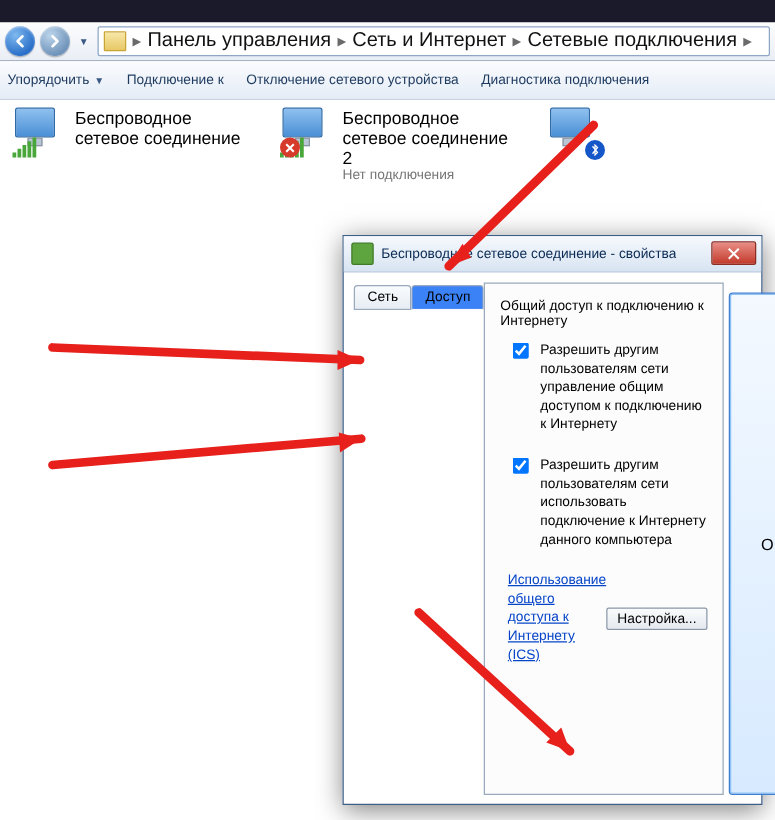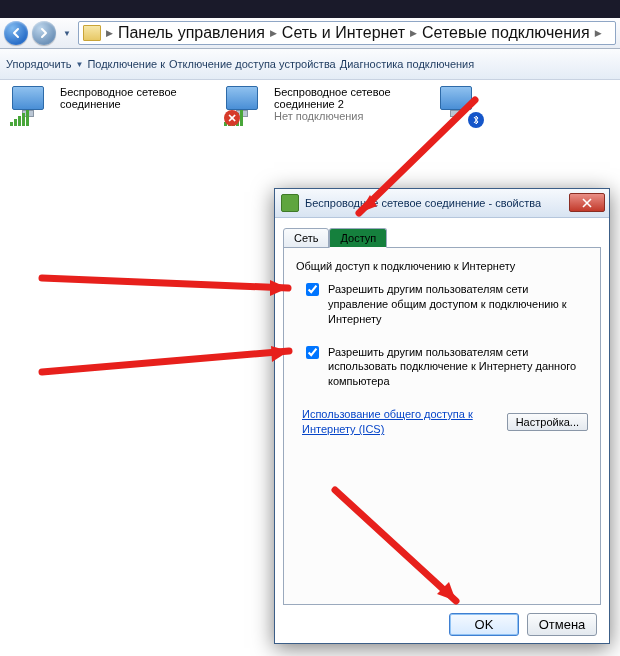--- a/index.html
+++ b/index.html
@@ -9,47 +9,47 @@
   
   .addr-bar{height:30px;background:linear-gradient(#fdfdfe,#e9eef5);border-bottom:1px solid #a7b3c4;display:flex;align-items:center;padding:0 4px;gap:4px}
   .nav-btn{width:24px;height:24px;border-radius:50%;background:radial-gradient(circle at 35% 30%,#7fb9ef,#2a6fc9 70%);display:flex;align-items:center;justify-content:center;color:#fff;font-size:13px;box-shadow:inset 0 1px 2px rgba(255,255,255,.5),0 1px 1px rgba(0,0,0,.25)}
   .nav-btn.fwd{background:radial-gradient(circle at 35% 30%,#bcd5ec,#6f93b9 70%)}
   .nav-drop{width:14px;height:20px;display:flex;align-items:center;justify-content:center;color:#3a5a85;font-size:8px}
   .breadcrumb-field{flex:1;height:22px;background:#fff;border:1px solid #8fa6c5;border-radius:2px;display:flex;align-items:center;padding:0 4px;gap:4px;overflow:hidden}
   .bc-icon{width:16px;height:14px;background:linear-gradient(#f7e7a8,#e7c866);border:1px solid #c9a437;border-radius:1px}
   .bc-sep{color:#6a6a6a;font-size:9px;padding:0 1px}
   .bc-item{white-space:nowrap;color:#111;font-size:16px}
   
-  .toolbar{height:30px;background:linear-gradient(#fbfcfe,#e4ecf6);border-bottom:1px solid #c8d2e1;display:flex;align-items:center;padding:0 6px;gap:4px}
+  .toolbar{height:30px;background:linear-gradient(#fbfcfe,#e4ecf6);border-bottom:1px solid #c8d2e1;display:flex;align-items:center;padding:0 6px;gap:18px}
   .tb-item{display:flex;align-items:center;gap:4px;color:#1d3a5f;font-size:11px}
   .tb-drop{font-size:8px;color:#3a5a85}
   
   .content{position:relative;height:calc(656px - 18px - 30px - 30px);background:#fff;padding:6px 10px}
   .conn-row{display:flex;gap:24px}
   .conn{display:flex;gap:6px;width:190px}
   .conn-icon{width:44px;height:40px;position:relative;flex-shrink:0}
   .monitor{position:absolute;left:2px;top:0;width:30px;height:22px;background:linear-gradient(#8fc1ef,#4a8fd6);border:1px solid #2d6aa8;border-radius:2px}
   .monitor::after{content:"";position:absolute;left:9px;top:23px;width:10px;height:5px;background:#bac6d4;border:1px solid #8a96a4}
   .bars{position:absolute;left:0;bottom:0;display:flex;align-items:flex-end;gap:1px}
   .bars span{width:3px;background:#49a63a}
   .bars span:nth-child(1){height:4px}.bars span:nth-child(2){height:7px}.bars span:nth-child(3){height:10px}.bars span:nth-child(4){height:13px}.bars span:nth-child(5){height:16px}
   .x-mark{position:absolute;left:0;bottom:0;width:16px;height:16px;border-radius:50%;background:#d63a2a;color:#fff;font-size:11px;font-weight:bold;display:flex;align-items:center;justify-content:center}
   .bt-badge{position:absolute;right:-2px;bottom:-2px;width:16px;height:16px;border-radius:50%;background:#1556c9;color:#fff;font-size:10px;display:flex;align-items:center;justify-content:center}
-  .conn-text .title{font-size:11px;color:#000}
+  .conn-text .title{font-size:14px;color:#000}
   .conn-text .sub{font-size:11px;color:#777}
   
   .dialog{position:absolute;left:274px;top:188px;width:334px;height:454px;border:1px solid #3c5e87;background:#fff;box-shadow:0 4px 20px rgba(0,0,0,.5)}
   .dlg-head{height:28px;background:linear-gradient(#f6f9fd,#d8e4f2);border-bottom:1px solid #b5c6dc;display:flex;align-items:center;padding:0 6px;gap:6px;position:relative}
   .dlg-head-icon{width:16px;height:16px;background:#5fa53f;border:1px solid #3f7a28;border-radius:2px}
   .dlg-title{font-size:11px;color:#0a2b55;white-space:nowrap;overflow:hidden}
   .dlg-close{position:absolute;right:4px;top:4px;width:34px;height:17px;border:1px solid #8a2d23;border-radius:2px;background:linear-gradient(#e98e86,#c23a2b);color:#fff;display:flex;align-items:center;justify-content:center;font-size:10px;font-weight:bold}
-  .dlg-body{padding:8px;height:calc(100% - 28px);box-sizing:border-box;display:flex;flex-direction:column}
+  .dlg-body{padding:8px;height:calc(100% - 28px);box-sizing:border-box;display:flex;}
   .tabs{display:flex;align-items:flex-end;height:22px;gap:0;margin-bottom:-1px}
   .tab{padding:3px 10px;border:1px solid #9aa9bd;background:linear-gradient(#f9fbfd,#e7edf4);border-top-left-radius:3px;border-top-right-radius:3px;font-size:11px;position:relative}
-  .tab.active{background:#15803d;border-bottom-color:#fcfcfc;z-index:2}
+  .tab.active{background:#3b82f6;border-bottom-color:#fcfcfc;z-index:2}
   .tab-panel{border:1px solid #9aa9bd;background:#fcfcfc;flex:1;padding:12px 12px 8px 12px;font-size:11px;color:#000;position:relative}
   .section-label{margin-bottom:10px}
   .check-row{display:flex;align-items:flex-start;gap:6px;margin:6px 0 18px 6px}
   .check-row input{margin-top:1px}
   .check-row label{line-height:1.35}
   .ics-row{display:flex;align-items:center;justify-content:space-between;margin:6px 0 0 6px}
   .ics-link{color:#0645c8;text-decoration:underline;line-height:1.35;max-width:186px}
   .cfg-btn{font-size:11px;padding:2px 8px;border:1px solid #8a97a8;border-radius:2px;background:linear-gradient(#fafbfc,#e4e9ef)}
   .dlg-buttons{display:flex;justify-content:flex-end;gap:8px;padding:8px 4px 0 4px}
   .btn{min-width:70px;padding:3px 10px;font-size:13px;border:1px solid #8a97a8;border-radius:3px;background:linear-gradient(#fbfcfd,#e3e9ef)}
@@ -91,21 +91,21 @@
 
   <div class="toolbar">
     <div class="tb-item">
       <span>Упорядочить</span>
       <span class="tb-drop">▼</span>
     </div>
     <div class="tb-item">
       <span>Подключение к</span>
     </div>
     <div class="tb-item">
-      <span>Отключение доступа устройства</span>
+      <span>Отключение сетевого устройства</span>
     </div>
     <div class="tb-item">
       <span>Диагностика подключения</span>
     </div>
   </div>
 
   <div class="content">
     <div class="conn-row">
 
       <div class="conn">

